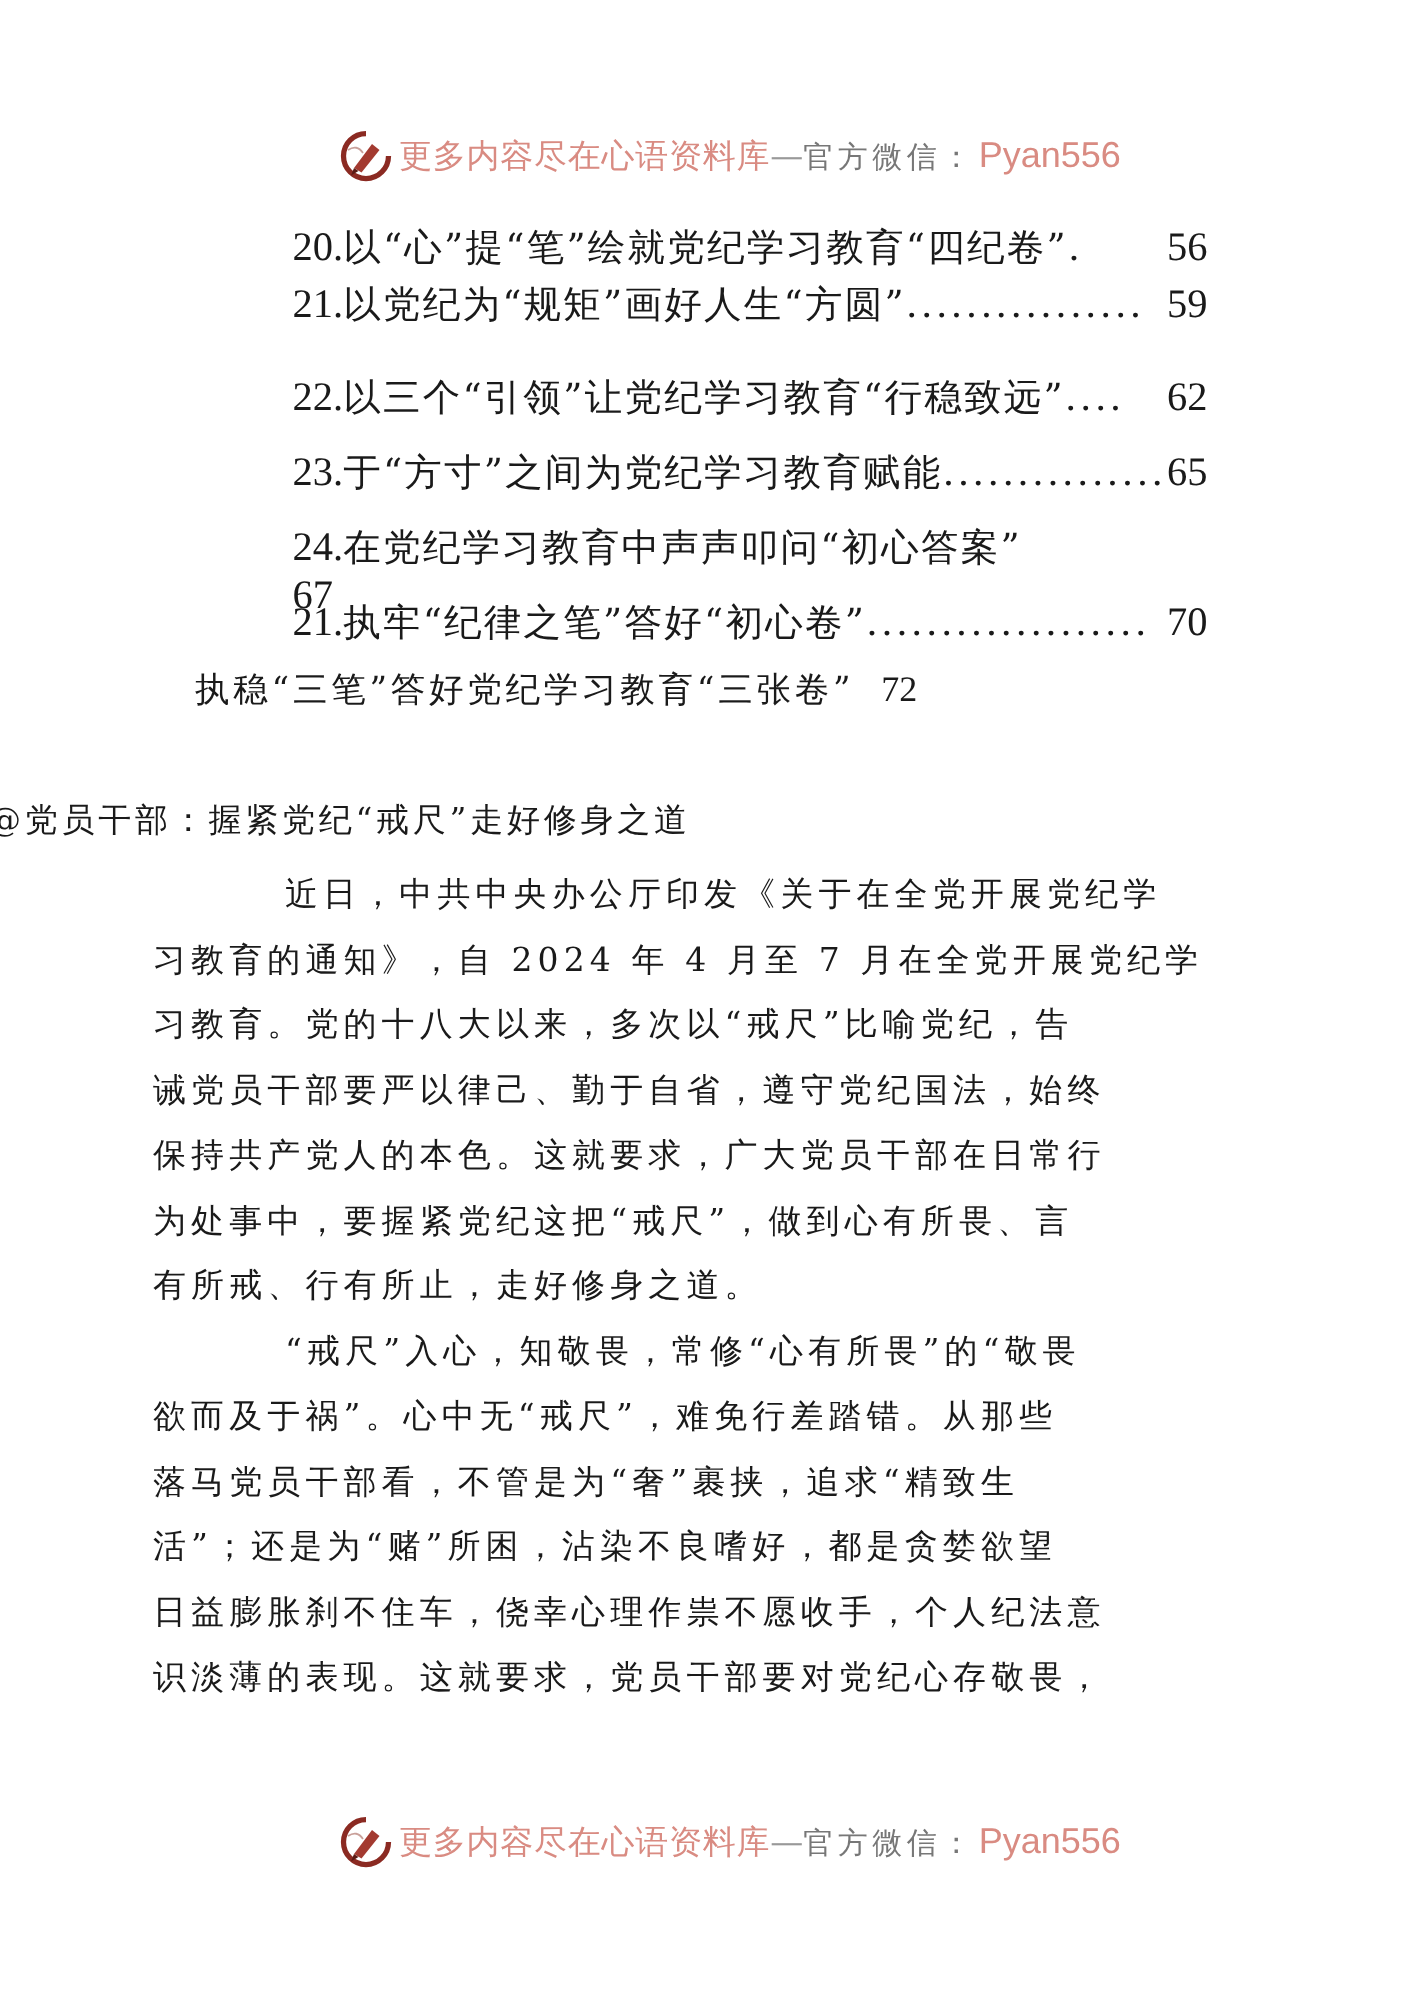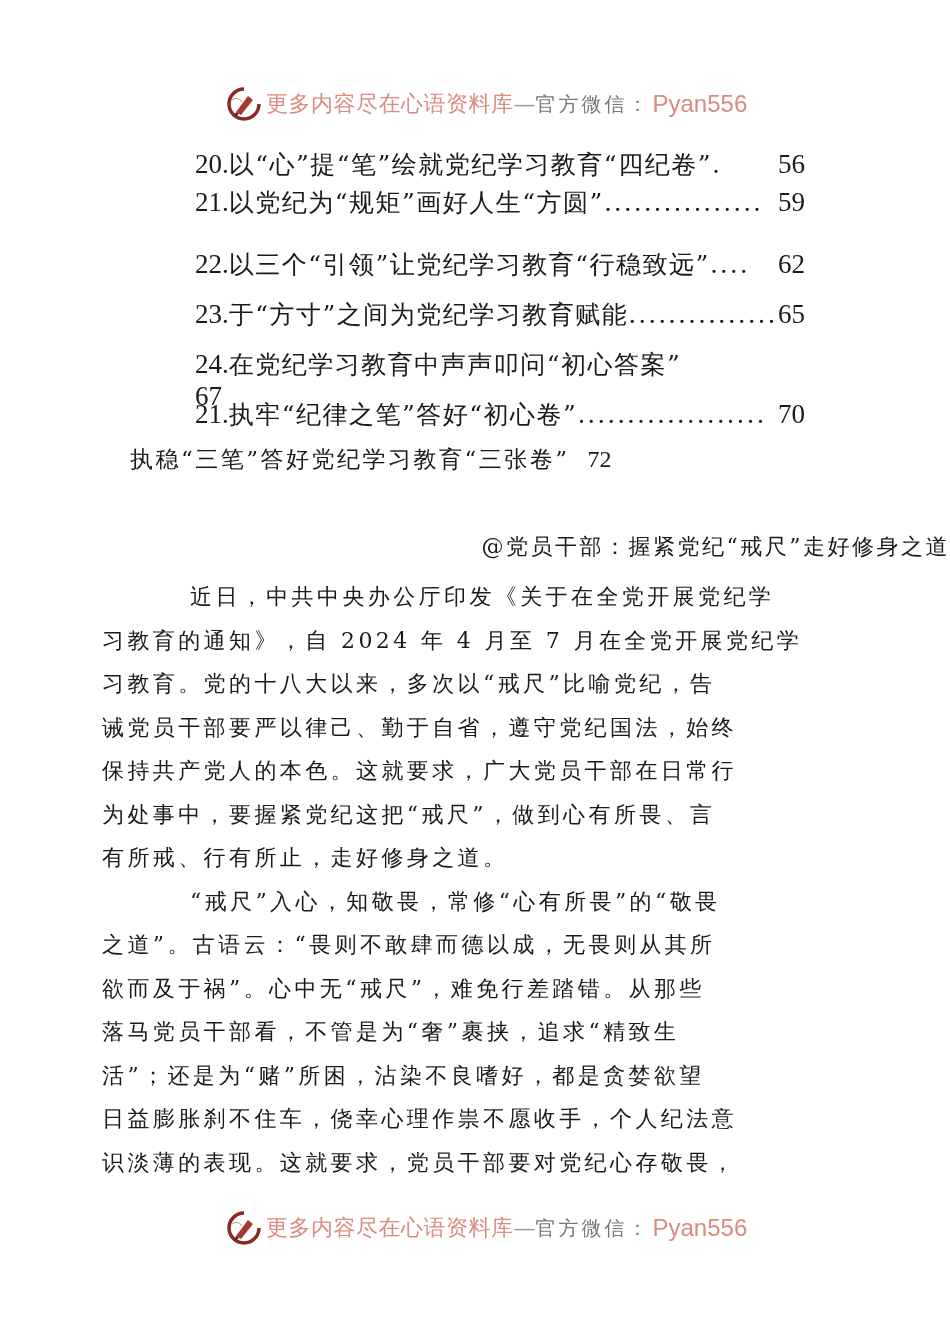--- a/index.html
+++ b/index.html
@@ -17,21 +17,21 @@
     .toc { position: absolute; left: 0; top: 148px; width: 950px; }
     .toc-row { position: absolute; left: 195px; width: 610px; height: 40px; display: flex; align-items: baseline;
                font-size: 25px; letter-spacing: 1.5px; white-space: nowrap; }
     .toc-row .t { flex: 0 0 auto; }
     .toc-row .dots { flex: 1 1 auto; overflow: hidden; letter-spacing: 2px; }
     .toc-row .pg { flex: 0 0 auto; font-family: "Liberation Serif", serif; font-size: 27px; letter-spacing: 0; }
     .toc-row .num { font-family: "Liberation Serif", serif; font-size: 27px; letter-spacing: 0; }
     .toc-last { position: absolute; left: 130px; top: 444px; font-size: 23px; letter-spacing: 2.5px; white-space: nowrap; }
     .toc-last .pg { font-family: "Liberation Serif", serif; font-size: 24px; letter-spacing: 0; margin-left: 18px; }
 
-    .article-title { position: absolute; left: 0; width: 950px; top: 532px; text-align: right; font-size: 22px; letter-spacing: 2.5px; padding-left: 0; }
+    .article-title { position: absolute; left: 0; width: 950px; top: 532px; text-align: left; font-size: 22px; letter-spacing: 2.5px; padding-left: 0; }
     .article-title span { display: inline-block; margin-left: -8px; }
     .body-text { position: absolute; left: 146px; top: 575px; width: 640px; font-size: 22px; line-height: 43.5px; letter-spacing: 3.4px; }
     .body-text p { margin: 0; text-indent: 2em; text-align: justify; }
     .body-text .ln { display: block; white-space: nowrap; }
   </style>
 </head>
 <body>
 
 <div class="banner top">
   <svg class="logo" viewBox="0 0 36 36">
@@ -91,21 +91,20 @@
     <span class="ln">近日，中共中央办公厅印发《关于在全党开展党纪学</span>
     <span class="ln" style="text-indent:-2em;">习教育的通知》，自 2024 年 4 月至 7 月在全党开展党纪学</span>
     <span class="ln" style="text-indent:-2em;">习教育。党的十八大以来，多次以“戒尺”比喻党纪，告</span>
     <span class="ln" style="text-indent:-2em;">诫党员干部要严以律己、勤于自省，遵守党纪国法，始终</span>
     <span class="ln" style="text-indent:-2em;">保持共产党人的本色。这就要求，广大党员干部在日常行</span>
     <span class="ln" style="text-indent:-2em;">为处事中，要握紧党纪这把“戒尺”，做到心有所畏、言</span>
     <span class="ln" style="text-indent:-2em;">有所戒、行有所止，走好修身之道。</span>
   </p>
   <p>
     <span class="ln">“戒尺”入心，知敬畏，常修“心有所畏”的“敬畏</span>
-    <span class="ln" style="text-indent:-2em;">之道”。古语云：“畏则不敢肆而德以成，无畏则从其所</span>
     <span class="ln" style="text-indent:-2em;">欲而及于祸”。心中无“戒尺”，难免行差踏错。从那些</span>
     <span class="ln" style="text-indent:-2em;">落马党员干部看，不管是为“奢”裹挟，追求“精致生</span>
     <span class="ln" style="text-indent:-2em;">活”；还是为“赌”所困，沾染不良嗜好，都是贪婪欲望</span>
     <span class="ln" style="text-indent:-2em;">日益膨胀刹不住车，侥幸心理作祟不愿收手，个人纪法意</span>
     <span class="ln" style="text-indent:-2em;">识淡薄的表现。这就要求，党员干部要对党纪心存敬畏，</span>
   </p>
 </div>
 
 <div class="banner bottom">
   <svg class="logo" viewBox="0 0 36 36">

